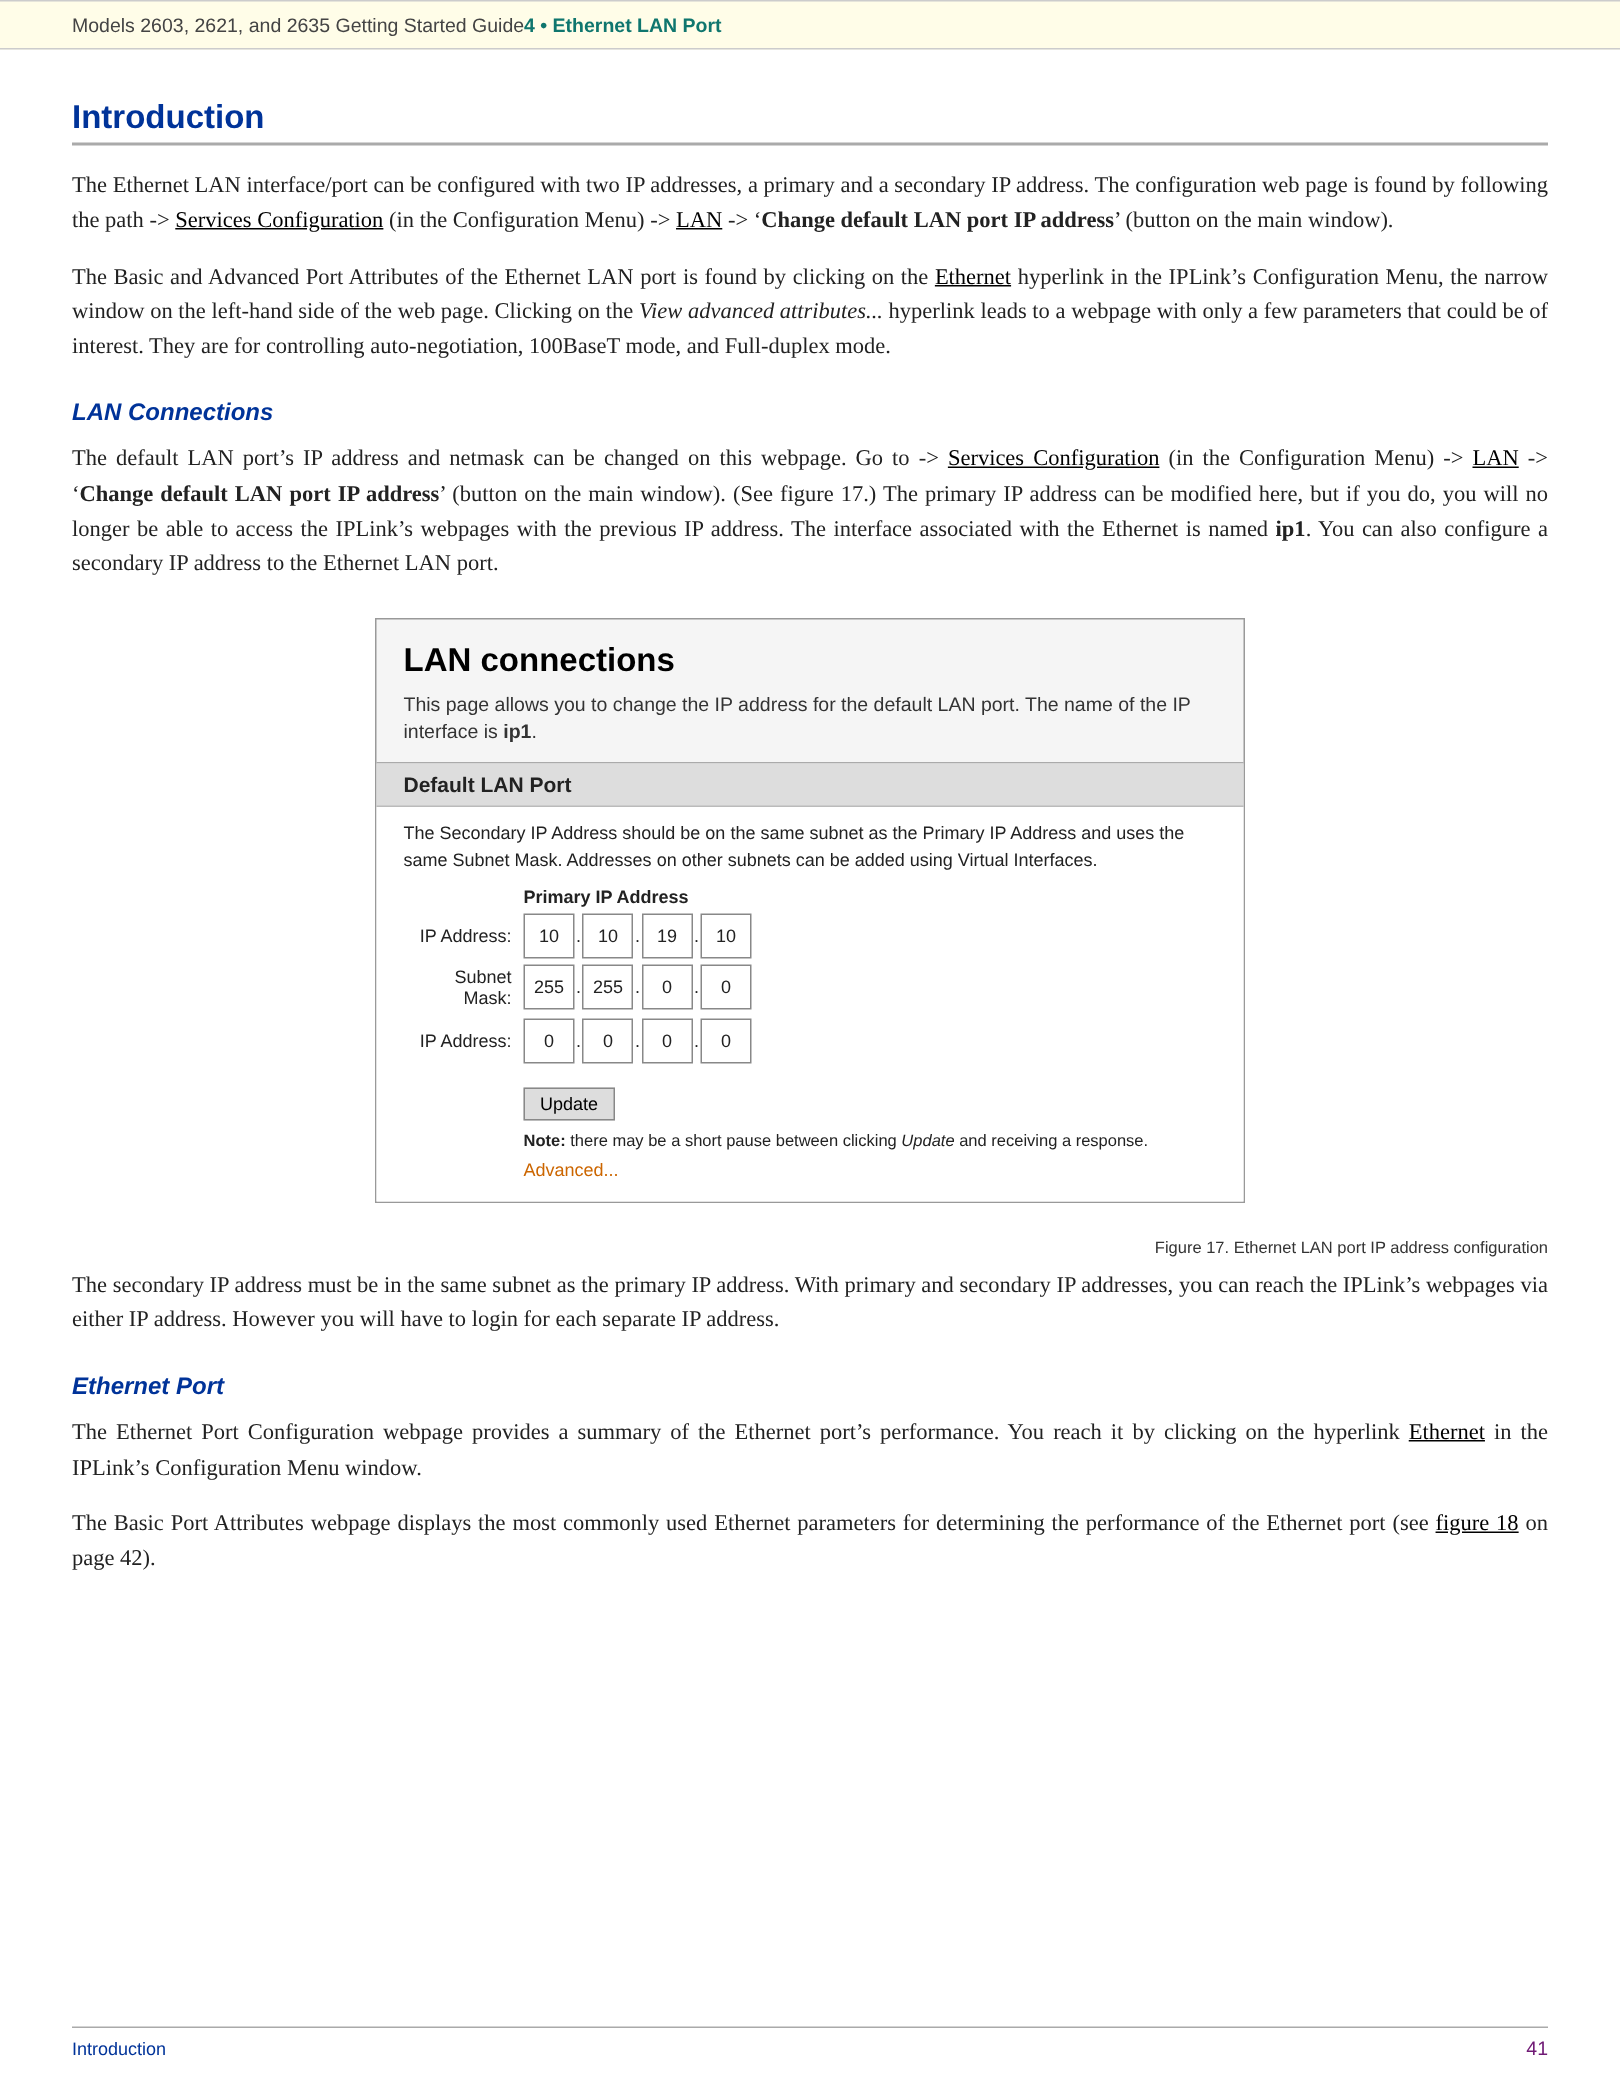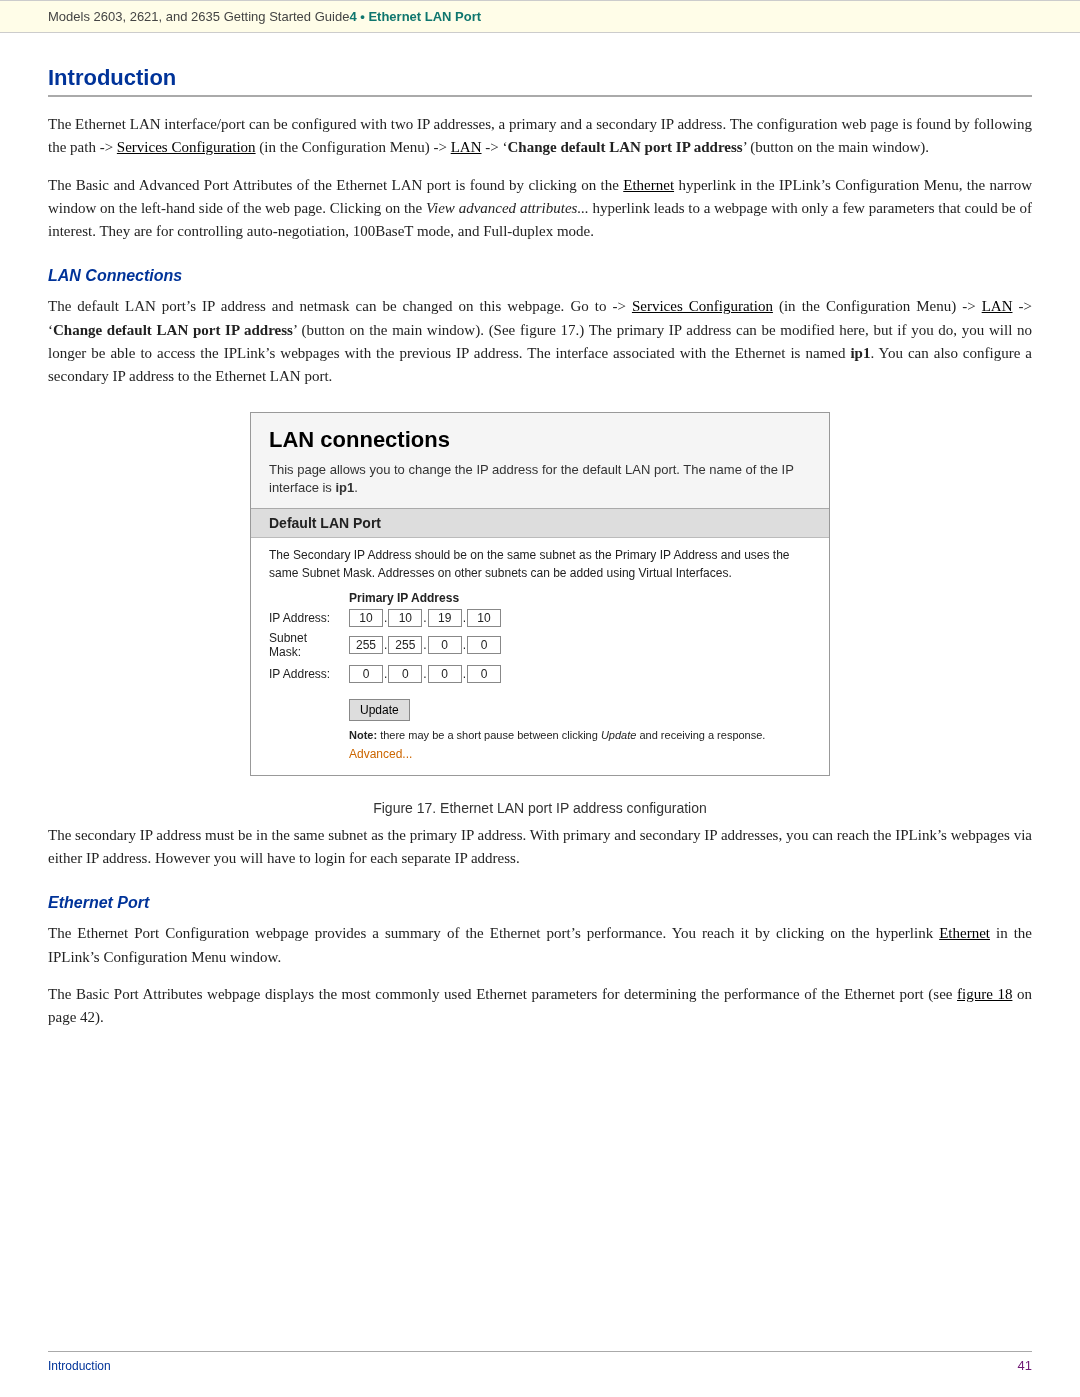--- a/index.html
+++ b/index.html
@@ -130,28 +130,28 @@
       margin-bottom: 4px;
     }
     .ip-row {
       display: flex;
       align-items: center;
       margin-bottom: 4px;
       font-size: 12px;
     }
     .ip-row-label {
       width: 80px;
-      text-align: left;
+      text-align: right;
       padding-right: 8px;
       font-size: 12px;
     }
     .ip-box {
       border: 1px solid #888;
       width: 34px;
-      height: 18px;
+      height: 30px;
       font-size: 12px;
       text-align: center;
       background: #fff;
       display: inline-flex;
       align-items: center;
       justify-content: center;
     }
     .ip-dot {
       padding: 0 1px;
       font-size: 12px;
@@ -177,22 +177,22 @@
       color: #cc6600;
       font-size: 12px;
       text-decoration: none;
       margin-left: 80px;
       margin-top: 6px;
       display: block;
     }
 
     
     .figure-caption {
-      text-align: center;
-      font-size: 14px;
+      text-align: right;
+      font-size: 11px;
       color: #333;
       margin-top: 8px;
       margin-bottom: 8px;
       font-family: Arial, sans-serif;
     }
 
     
     .footer {
       position: absolute;
       bottom: 24px;

